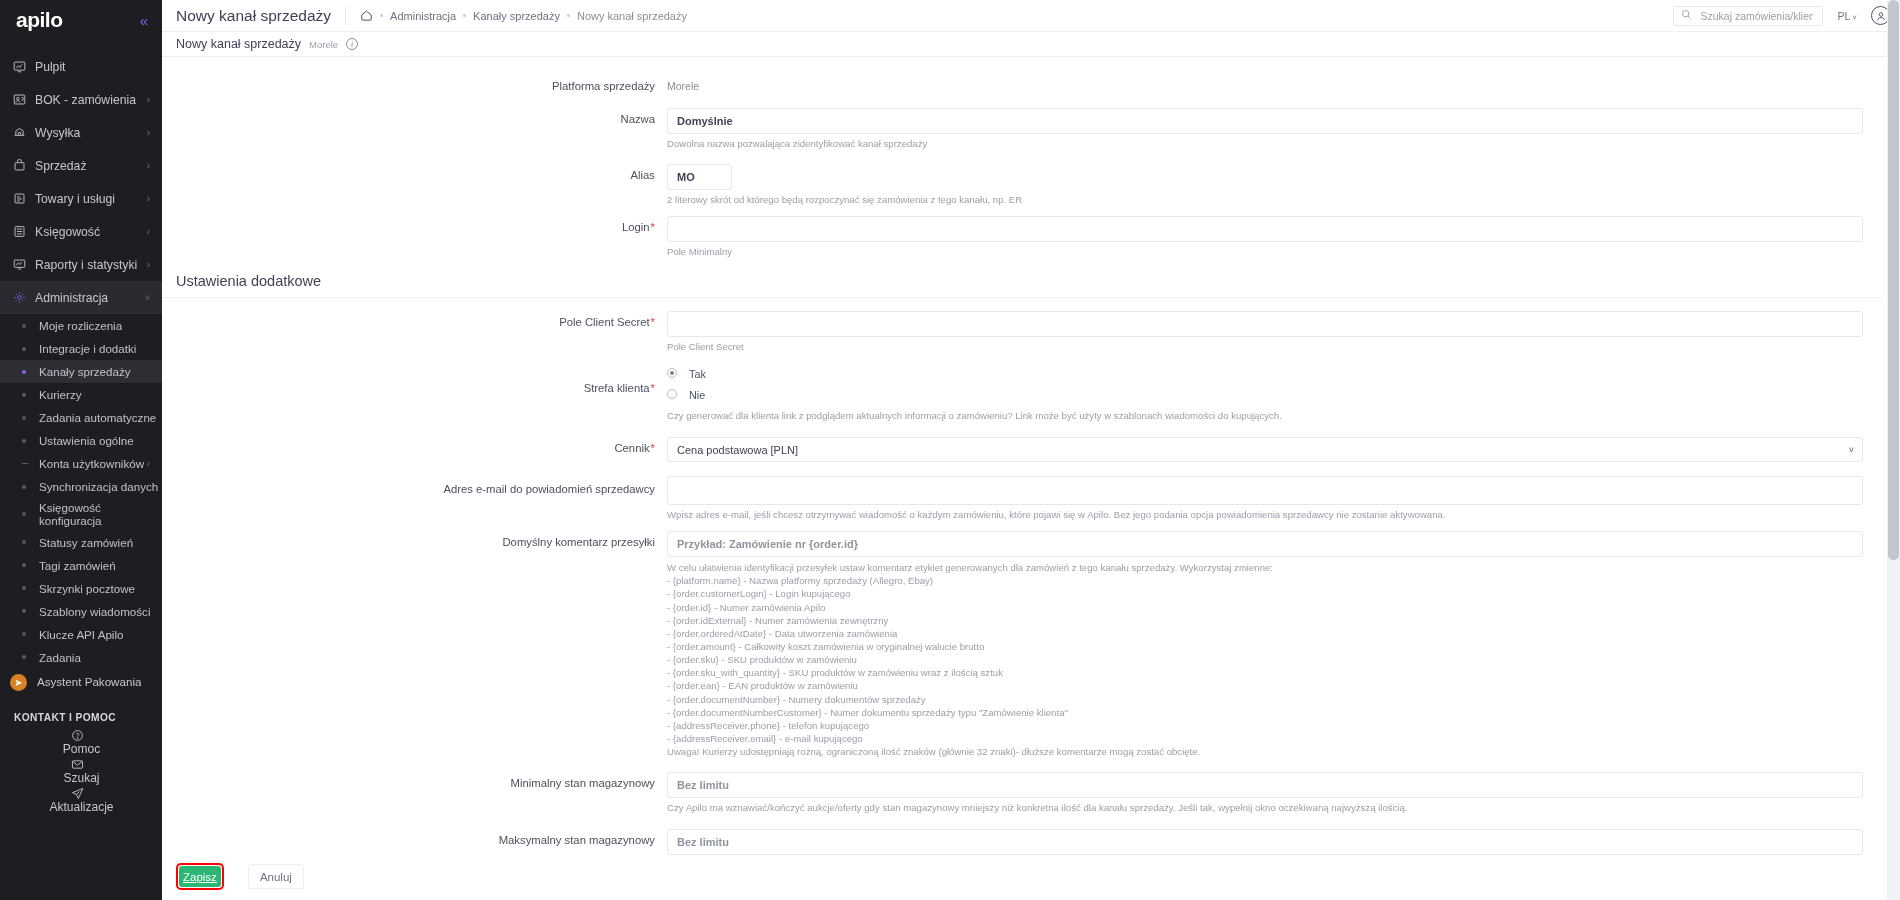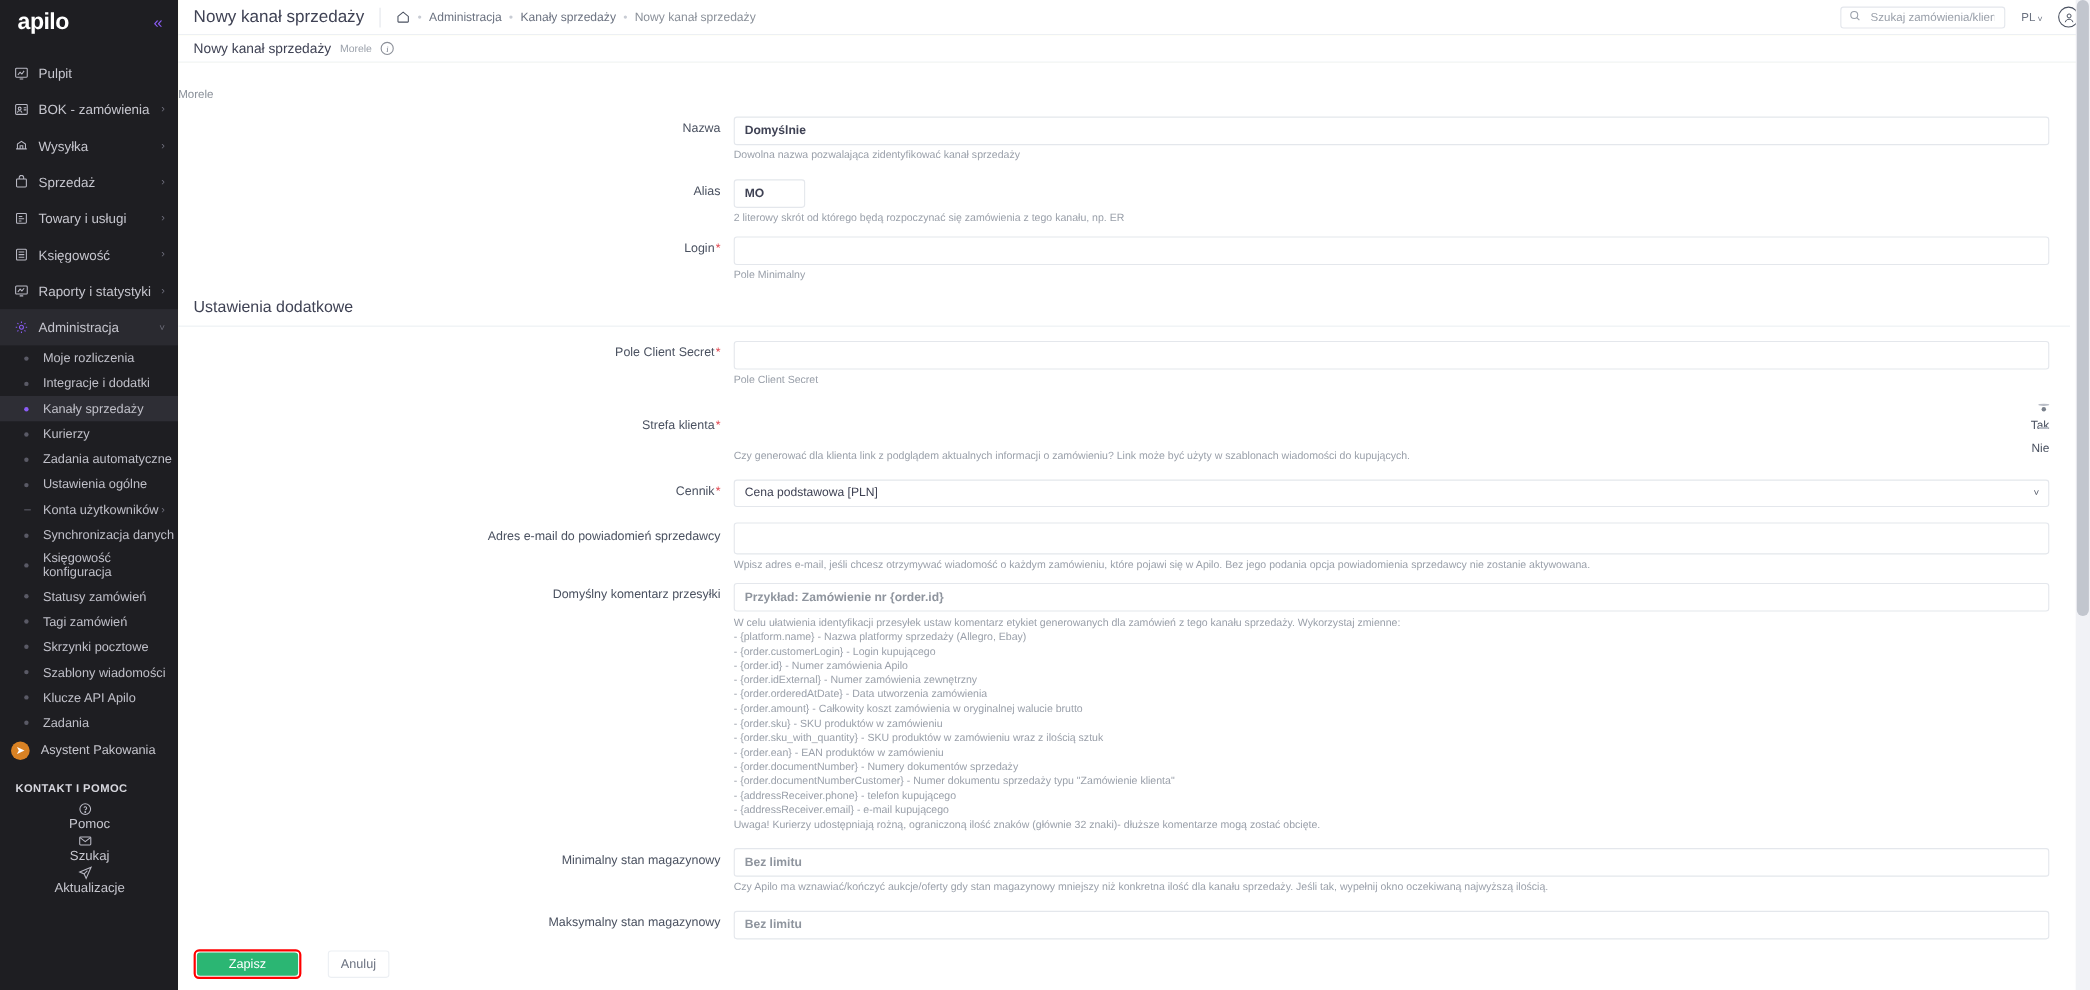--- a/index.html
+++ b/index.html
@@ -153,21 +153,21 @@
   .sel {
     width:100%; height:25px; border:1px solid #e4e7ec; border-radius:3px;
     background:#fff; padding:0 24px 0 9px; font-size:11px; color:#3f4254;
     font-family:inherit; outline:none; appearance:none;
   }
   .sel-chev {
     position:absolute; right:9px; top:50%; transform:translateY(-50%);
     pointer-events:none; color:#4a5160; font-size:9px;
   }
 
-  .radio-line { display:flex; align-items:flex-end; gap:12px; height:17px;flex-direction:column; }
+  .radio-line { display:flex; align-items:flex-start; gap:12px; height:17px; }
   .radio {
     width:10px; height:10px; border-radius:50%; border:1px solid #b9bdc6;
     background:#fff; position:relative; min-width:10px; cursor:pointer;
   }
   .radio.on::after {
     content:""; position:absolute; left:2px; top:2px;
     width:4px; height:4px; border-radius:50%; background:#7a818c;
   }
   .radio-txt { font-size:10.8px; color:#4a5160; }
 
@@ -183,21 +183,21 @@
   .footer {
     position:absolute; left:0; bottom:0; width:100%;
     padding:8px 0 10px 14px; background:#fff;
     display:flex; align-items:center; gap:0;
   }
   .btn-save-wrap {
     border:2px solid #ff0000; border-radius:5px; padding:1px; display:inline-block;
   }
   .btn-save {
     background:#2bb673; color:#fff; border:none; border-radius:3px;
-    height:21px; padding:0 29px; font-size:11.5px; font-family:inherit; cursor:pointer;
+    height:21px; padding:0 4px; font-size:11.5px; font-family:inherit; cursor:pointer;text-decoration:underline;
   }
   .btn-cancel {
     background:#fff; color:#6b7280; border:1px solid #eceff3; border-radius:3px;
     height:25px; padding:0 11px; font-size:11.5px; font-family:inherit;
     cursor:pointer; margin-left:24px;
   }
 
   
   .vscroll {
     position:absolute; right:0; top:0; width:13px; height:900px;
@@ -461,20 +461,21 @@
       <span class="subbar-sub">Morele</span>
       <span class="info-ico">i</span>
     </div>
 
     <div class="content">
       <div class="scroller">
 
         <div style="height:18px"></div>
 
         <div class="frow">
+          <div class="flabel">Platforma sprzedaży</div>
           <div class="fctrl">
             <div class="static-val">Morele</div>
           </div>
         </div>
 
         <div class="spacer-14"></div>
 
         <div class="frow">
           <div class="flabel">Nazwa</div>
           <div class="fctrl">

